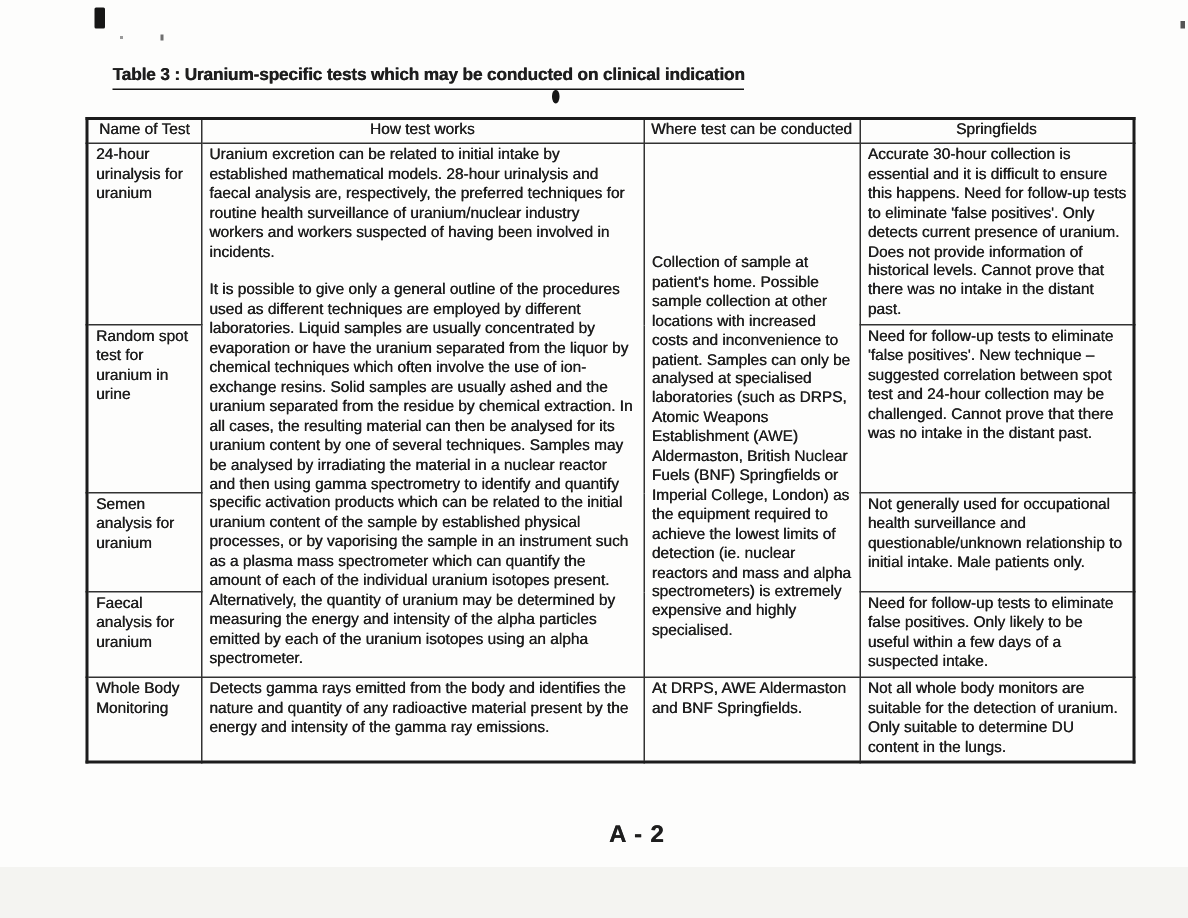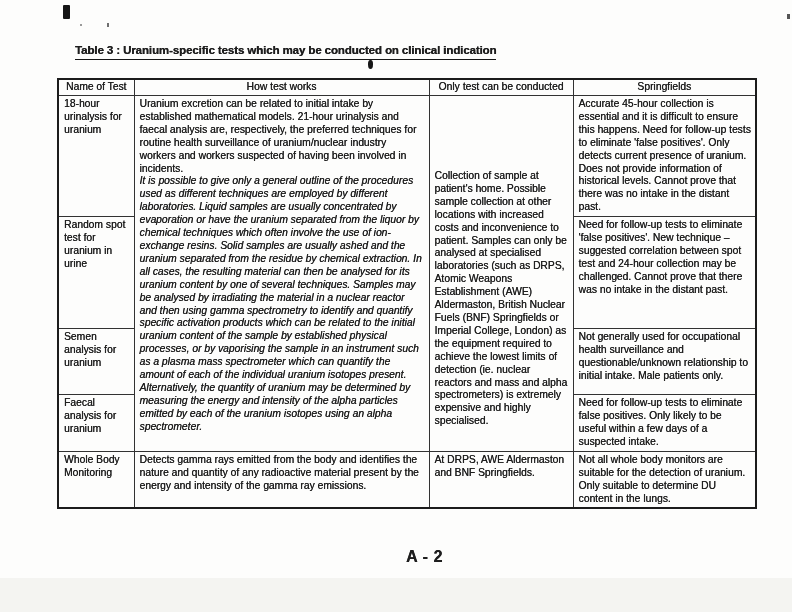--- a/index.html
+++ b/index.html
@@ -29,21 +29,21 @@
     font-weight:normal;height:13px;
     padding:1px 2px;
   }
   tr.hdr{height:14px;}
   tr.r1{height:120px;}
   tr.r2{height:112px;}
   tr.r3{height:66px;}
   tr.r4{height:49px;}
   tr.r5{height:46px;}
   .where-pad{padding-top:72px;}
-  .p2{font-style:italic;}
+  .p2{margin-top:13px;}
   .footer{
     position:absolute;left:406px;top:548px;
     font-size:16px;letter-spacing:0.6px;font-weight:bold;
     text-shadow:0.2px 0 0 currentColor;
   }
   .mark{position:absolute;background:#161616;}
   .mark-bar{left:63px;top:5px;width:7px;height:14px;border-radius:1px;}
   .mark-pin{left:368px;top:60px;width:5px;height:9px;border-radius:45% 45% 50% 50%;}
   .speck1{left:80px;top:24px;width:2px;height:2px;background:#9a9a9a;}
   .speck2{left:107px;top:23px;width:2px;height:4px;background:#6f6f6f;}
@@ -66,35 +66,35 @@
     <colgroup>
       <col style="width:76px">
       <col style="width:295px">
       <col style="width:144px">
       <col style="width:183px">
     </colgroup>
     <thead>
       <tr class="hdr">
         <th>Name of Test</th>
         <th>How test works</th>
-        <th>Only test can be conducted</th>
+        <th>Where test can be conducted</th>
         <th>Springfields</th>
       </tr>
     </thead>
     <tbody>
       <tr class="r1">
-        <td>18-hour urinalysis for uranium</td>
+        <td>24-hour urinalysis for uranium</td>
         <td rowspan="4">
-          <div>Uranium excretion can be related to initial intake by established mathematical models. 21-hour urinalysis and faecal analysis are, respectively, the preferred techniques for routine health surveillance of uranium/nuclear industry workers and workers suspected of having been involved in incidents.</div>
+          <div>Uranium excretion can be related to initial intake by established mathematical models. 28-hour urinalysis and faecal analysis are, respectively, the preferred techniques for routine health surveillance of uranium/nuclear industry workers and workers suspected of having been involved in incidents.</div>
           <div class="p2">It is possible to give only a general outline of the procedures used as different techniques are employed by different laboratories. Liquid samples are usually concentrated by evaporation or have the uranium separated from the liquor by chemical techniques which often involve the use of ion-exchange resins.  Solid samples are usually ashed and the uranium separated from the residue by chemical extraction.  In all cases, the resulting material can then be analysed for its uranium content by one of several techniques.  Samples may be analysed by irradiating the material in a nuclear reactor and then using gamma spectrometry to identify and quantify specific activation products which can be related to the initial uranium content of the sample by established physical processes, or by vaporising the sample in an instrument such as a plasma mass spectrometer which can quantify the amount of each of the individual uranium isotopes present. Alternatively, the quantity of uranium may be determined by measuring the energy and intensity of the alpha particles emitted by each of the uranium isotopes using an alpha spectrometer.</div>
         </td>
         <td rowspan="4">
           <div class="where-pad">Collection of sample at patient's home. Possible sample collection at other locations with increased costs and inconvenience to patient. Samples can only be analysed at specialised laboratories (such as DRPS, Atomic Weapons Establishment (AWE) Aldermaston, British Nuclear Fuels (BNF) Springfields or Imperial College, London) as the equipment required to achieve the lowest limits of detection (ie. nuclear reactors and mass and alpha spectrometers) is extremely expensive and highly specialised.</div>
         </td>
-        <td>Accurate 45-hour collection is essential and it is difficult to ensure this happens. Need for follow-up tests to eliminate 'false positives'. Only detects current presence of uranium. Does not provide information of historical levels. Cannot prove that there was no intake in the distant past.</td>
+        <td>Accurate 30-hour collection is essential and it is difficult to ensure this happens. Need for follow-up tests to eliminate 'false positives'. Only detects current presence of uranium. Does not provide information of historical levels. Cannot prove that there was no intake in the distant past.</td>
       </tr>
       <tr class="r2">
         <td>Random spot test for uranium in urine</td>
         <td>Need for follow-up tests to eliminate 'false positives'.  New technique – suggested correlation between spot test and 24-hour collection may be challenged. Cannot prove that there was no intake in the distant past.</td>
       </tr>
       <tr class="r3">
         <td>Semen analysis for uranium</td>
         <td>Not generally used for occupational health surveillance and questionable/unknown relationship to initial intake. Male patients only.</td>
       </tr>
       <tr class="r4">

